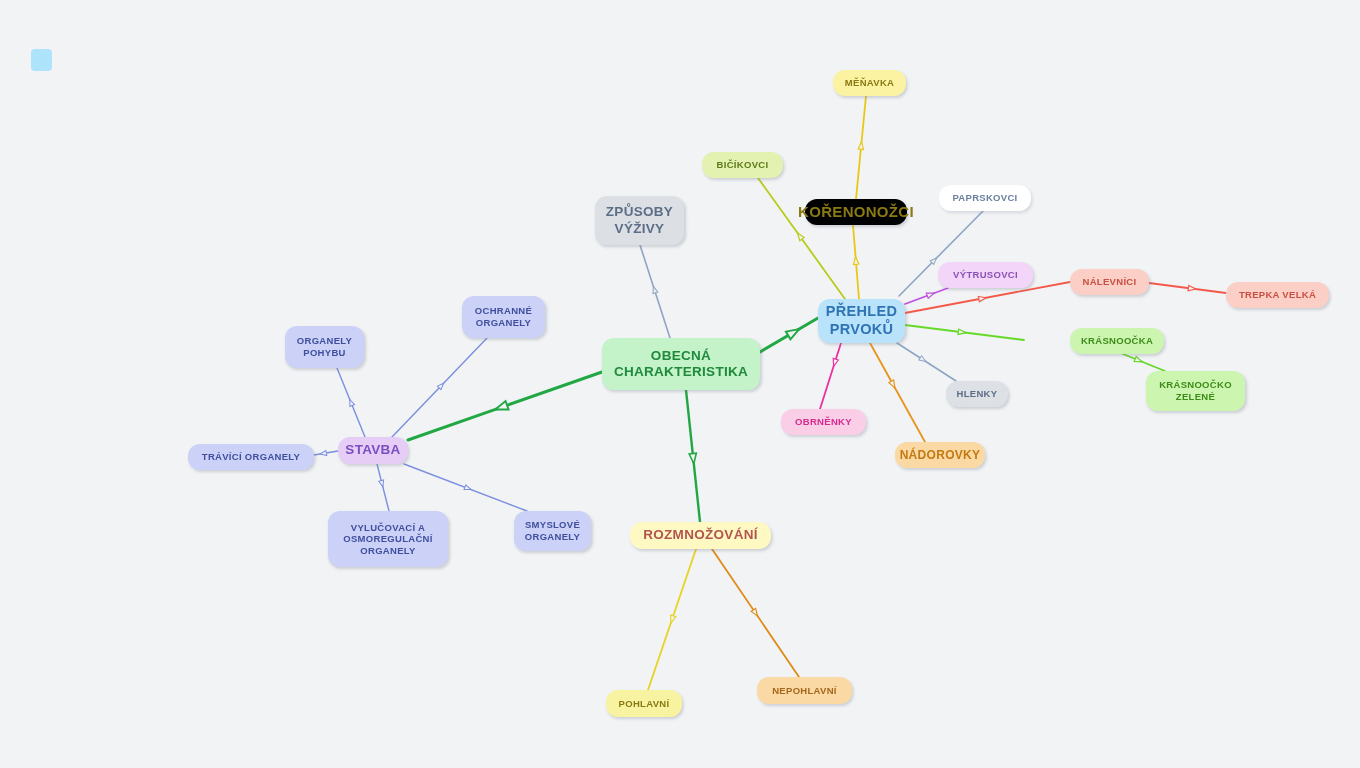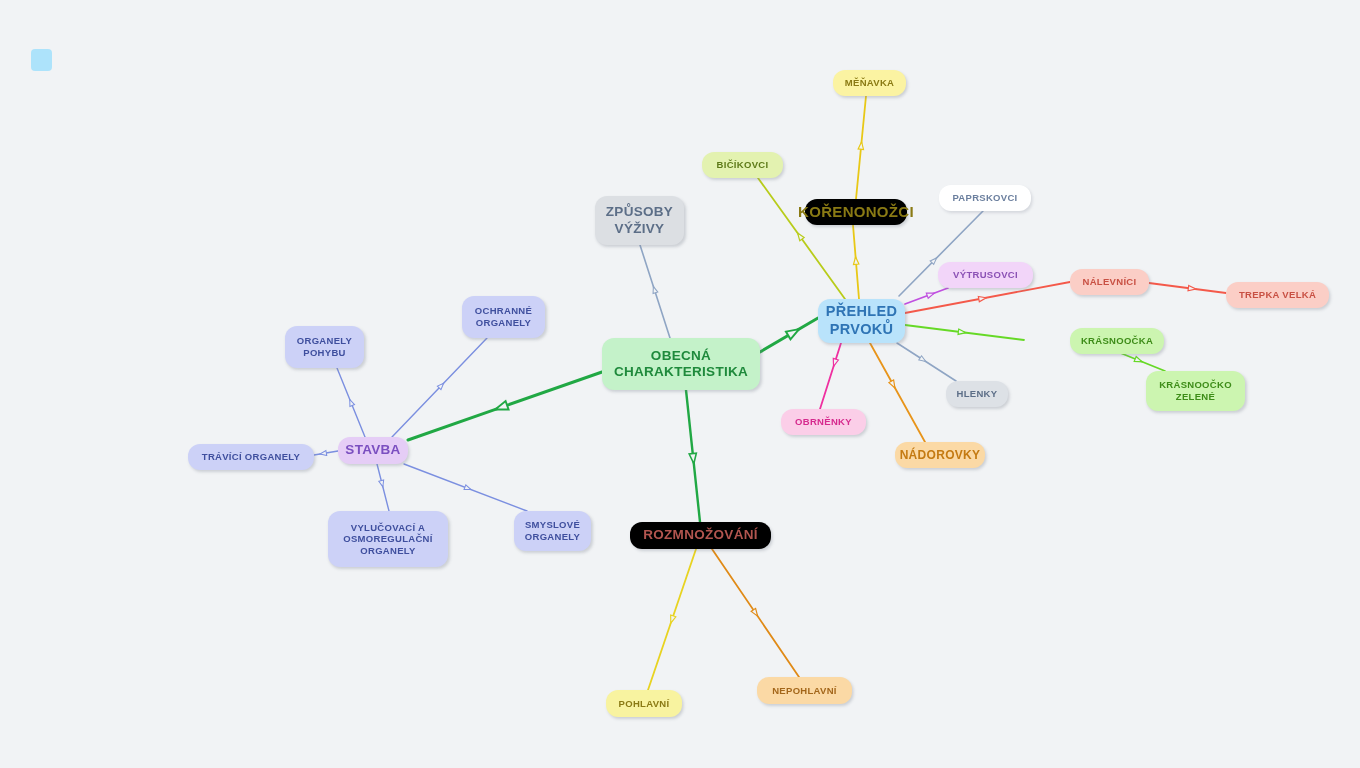--- a/index.html
+++ b/index.html
@@ -161,21 +161,21 @@
     </svg>
 
   <div id="node-layer">
       <div class="node sel" style="left: 818px; top: 299px; width: 87px; height: 44px; background: rgb(185, 227, 251); color: rgb(46, 116, 181); font-size: 14.5px;"><span>PŘEHLED
 PRVOKŮ</span></div>
       <div class="node" style="left: 602px; top: 338px; width: 158px; height: 52px; background: rgb(196, 242, 201); color: rgb(31, 138, 60); font-size: 13.5px;"><span>OBECNÁ
 CHARAKTERISTIKA</span></div>
       <div class="node" style="left: 595px; top: 196px; width: 89px; height: 49px; background: rgb(220, 223, 227); color: rgb(92, 110, 135); font-size: 13.5px;"><span>ZPŮSOBY
 VÝŽIVY</span></div>
       <div class="node" style="left: 338px; top: 437px; width: 70px; height: 27px; background: rgb(229, 205, 246); color: rgb(123, 79, 192); font-size: 13.5px;"><span>STAVBA</span></div>
-      <div class="node" style="left: 630px; top: 522px; width: 141px; height: 27px; background: #000000; color: rgb(178, 85, 79); font-size: 13.5px;"><span>ROZMNOŽOVÁNÍ</span></div>
+      <div class="node" style="left: 630px; top: 522px; width: 141px; height: 27px; background: #fef9c3; color: rgb(178, 85, 79); font-size: 13.5px;"><span>ROZMNOŽOVÁNÍ</span></div>
       <div class="node" style="left: 285px; top: 326px; width: 79px; height: 42px; background: rgb(204, 209, 247); color: rgb(63, 79, 158); font-size: 9.5px;"><span>ORGANELY
 POHYBU</span></div>
       <div class="node" style="left: 462px; top: 296px; width: 83px; height: 42px; background: rgb(204, 209, 247); color: rgb(63, 79, 158); font-size: 9.5px;"><span>OCHRANNÉ
 ORGANELY</span></div>
       <div class="node" style="left: 188px; top: 444px; width: 126px; height: 26px; background: rgb(204, 209, 247); color: rgb(63, 79, 158); font-size: 9.5px;"><span>TRÁVÍCÍ ORGANELY</span></div>
       <div class="node" style="left: 328px; top: 511px; width: 120px; height: 56px; background: rgb(204, 209, 247); color: rgb(63, 79, 158); font-size: 9.5px;"><span>VYLUČOVACÍ A
 OSMOREGULAČNÍ
 ORGANELY</span></div>
       <div class="node" style="left: 514px; top: 511px; width: 77px; height: 40px; background: rgb(204, 209, 247); color: rgb(63, 79, 158); font-size: 9.5px;"><span>SMYSLOVÉ
 ORGANELY</span></div>

